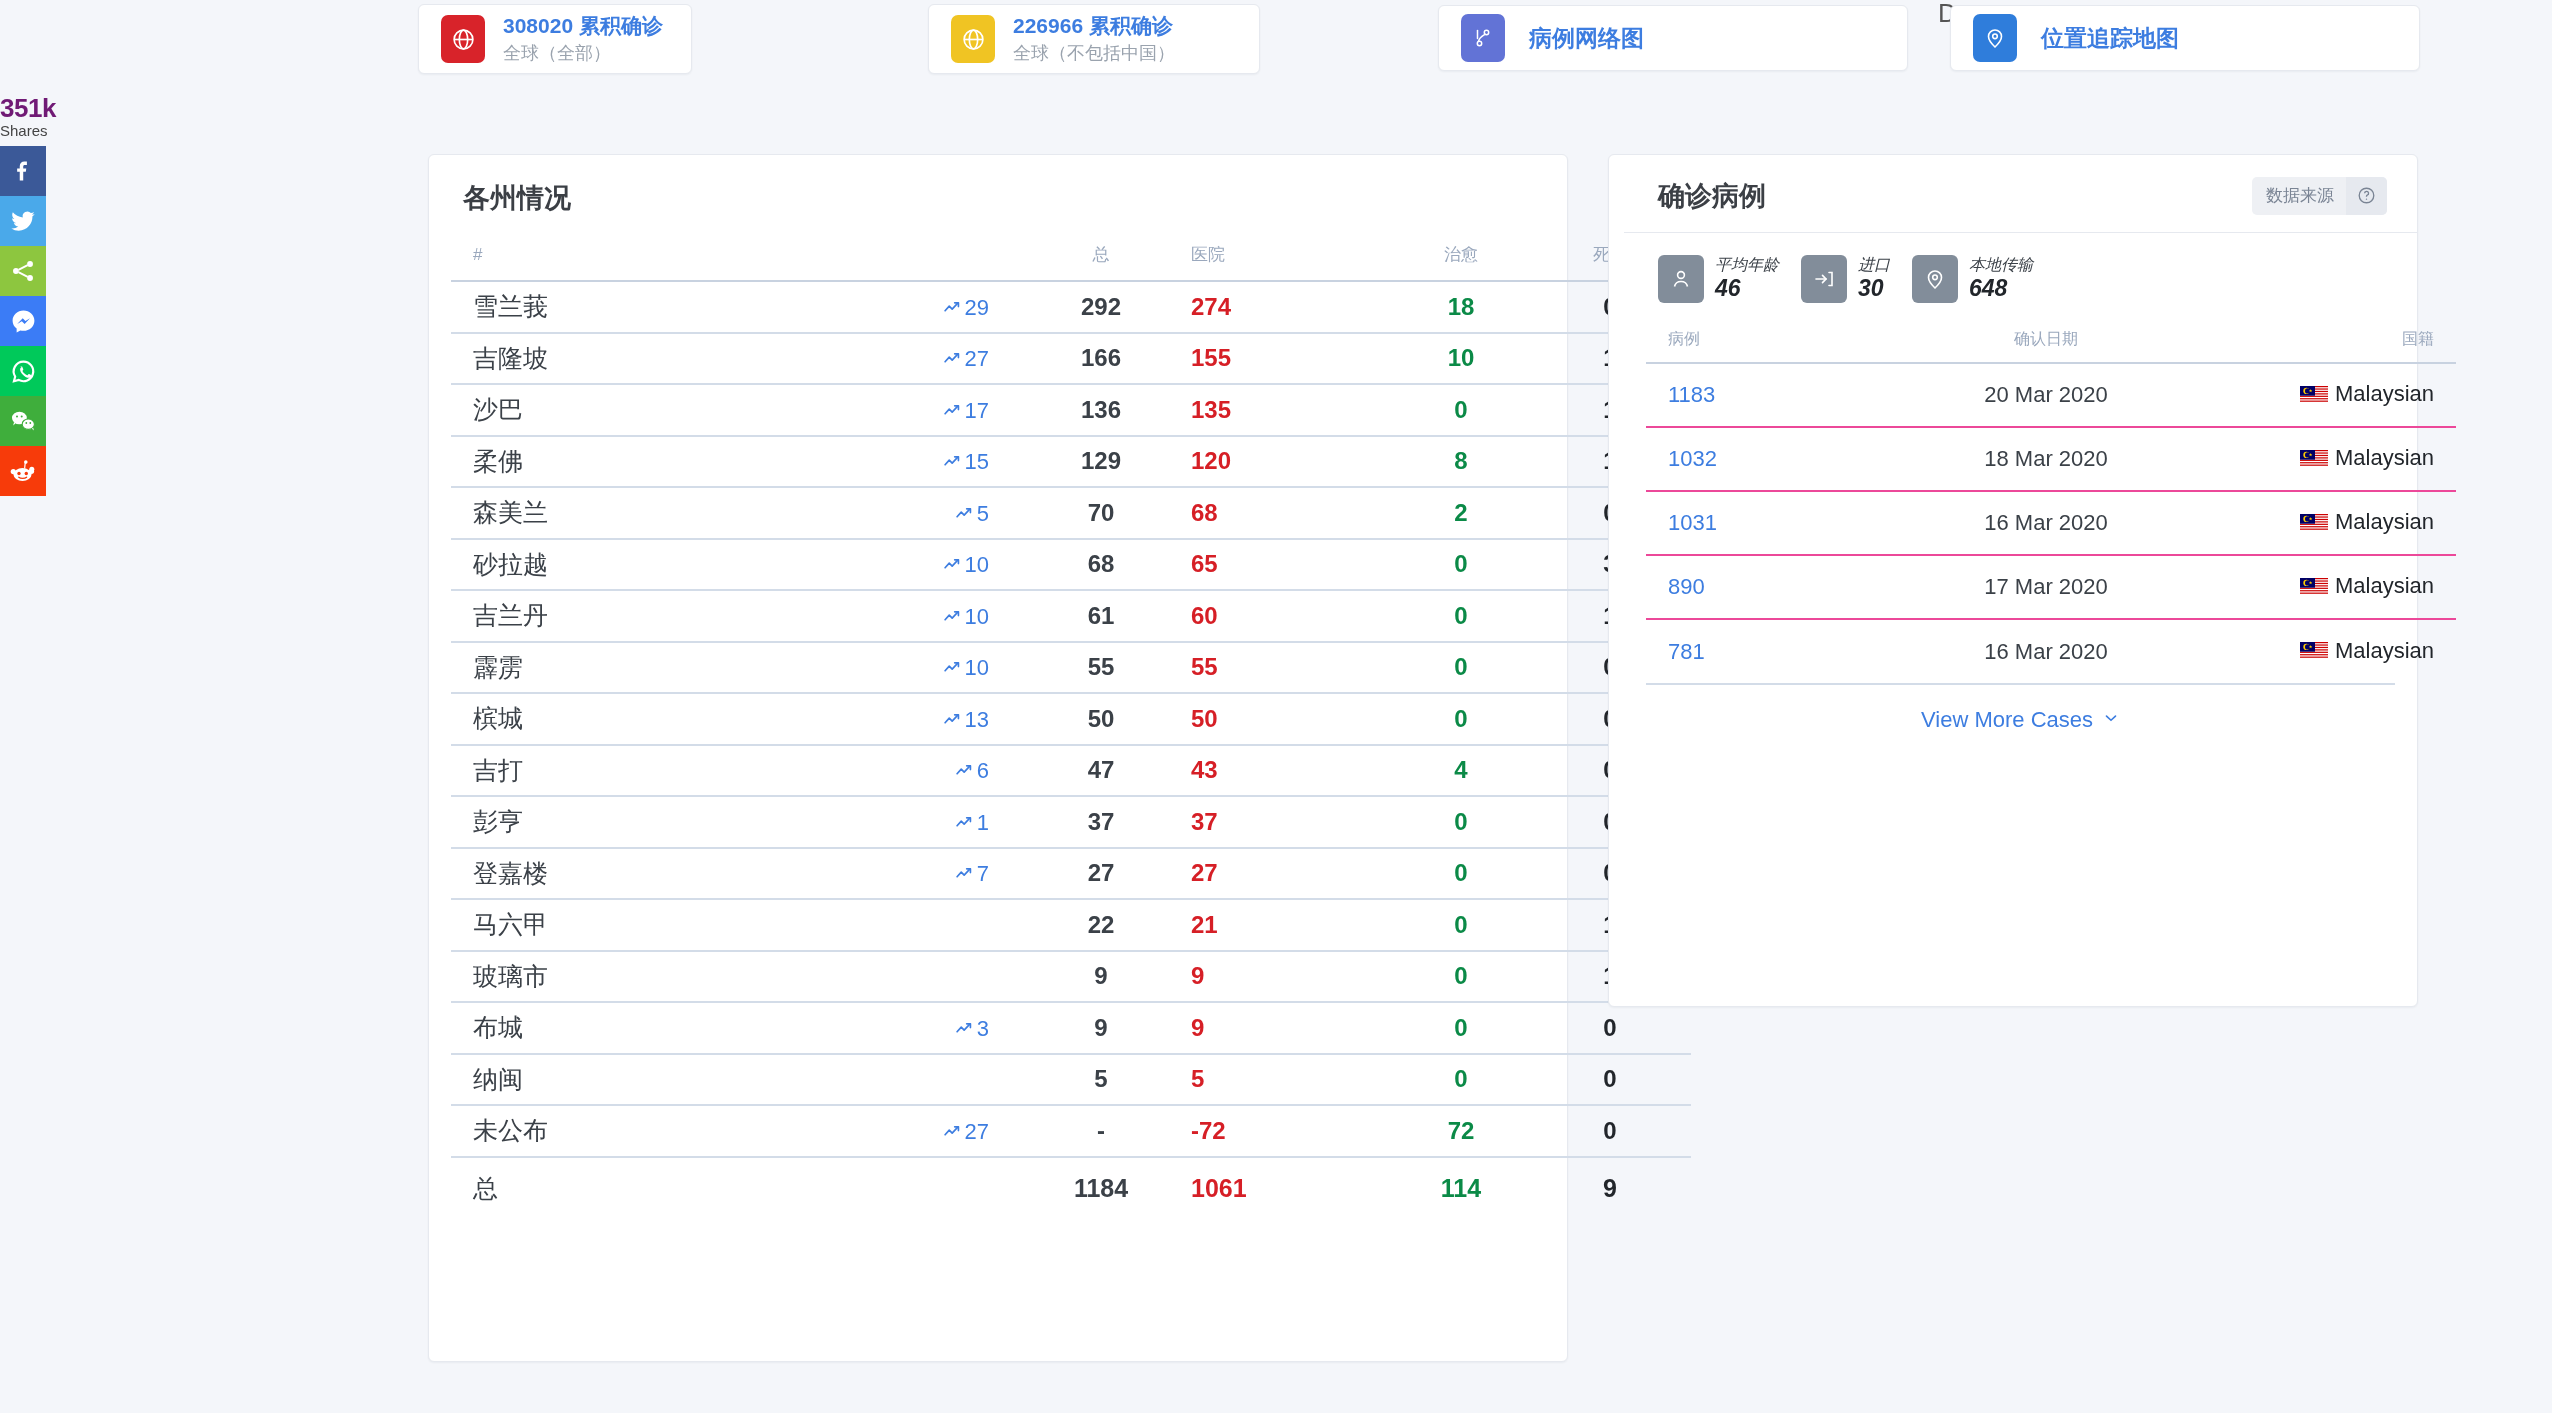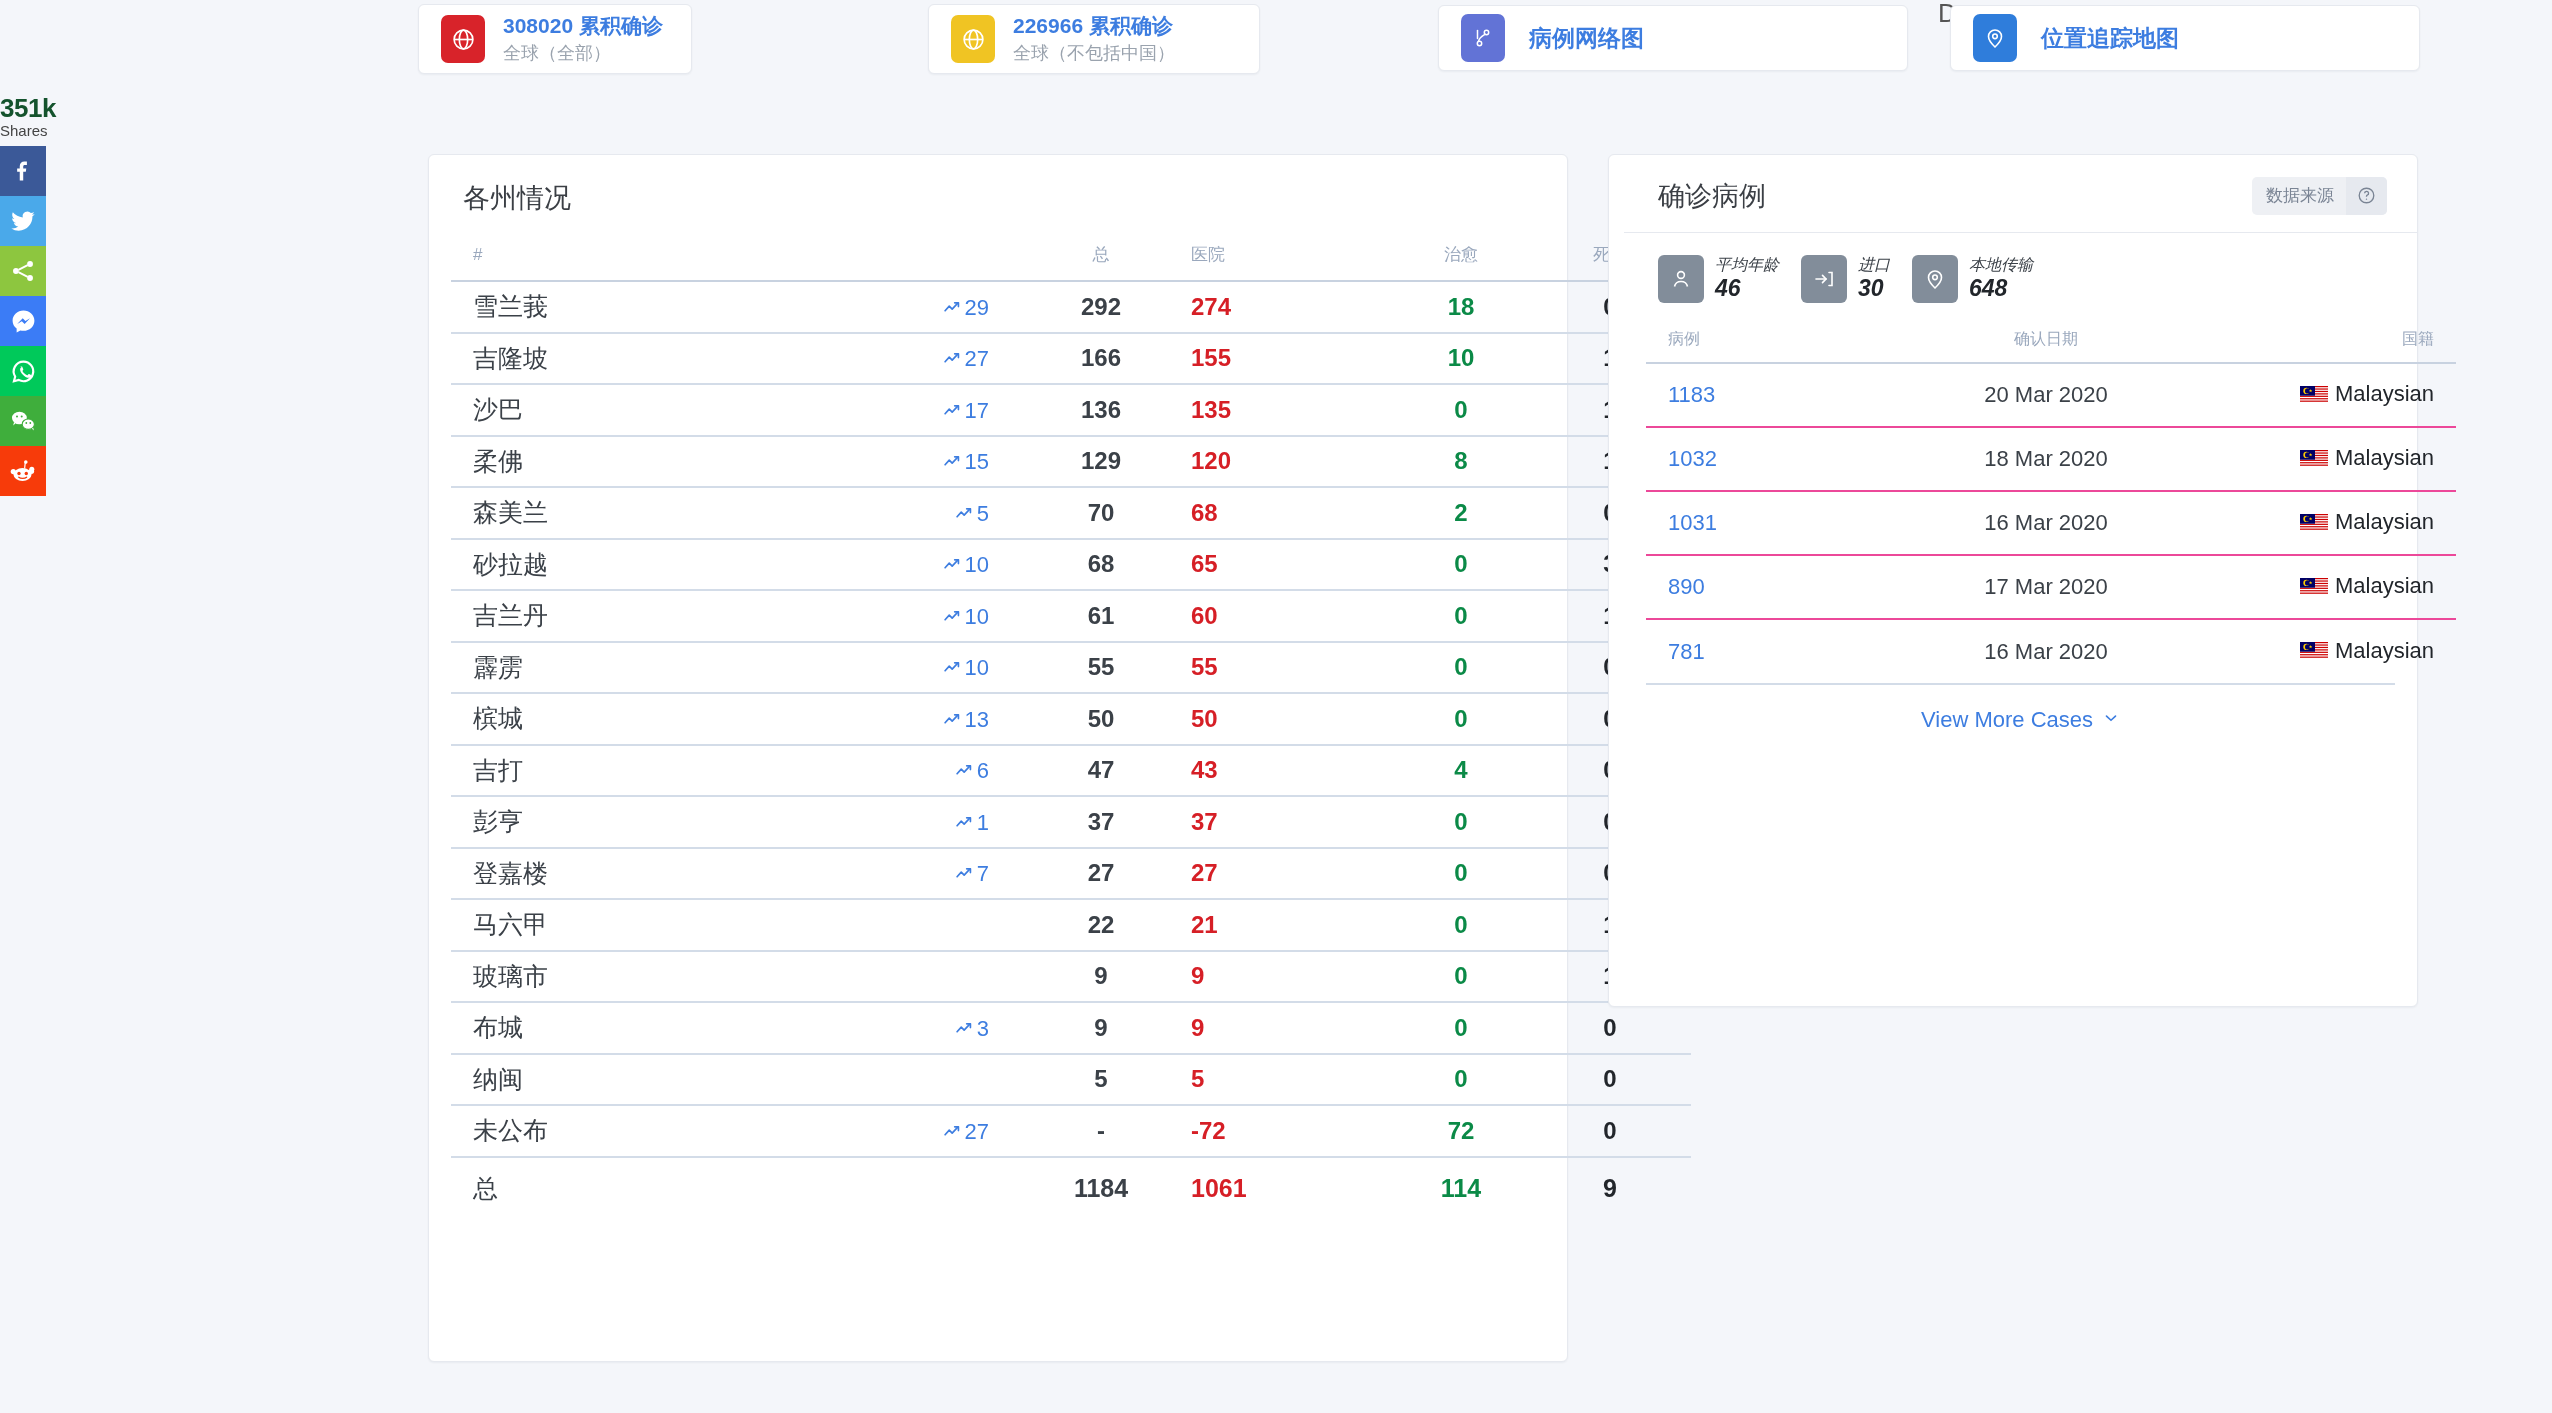--- a/index.html
+++ b/index.html
@@ -15,21 +15,21 @@
   
   .share-rail {
     position: absolute; left: 0; top: 95px;
     width: 46px;
   }
   .share-count {
     width: 46px; text-align: center; background: #f4f6fa;
     padding-bottom: 6px;
   }
   .share-count .num {
-    font-size: 26px; font-weight: bold; color: #14532d; line-height: 1.05;
+    font-size: 26px; font-weight: bold; color: #701a75; line-height: 1.05;
     letter-spacing: -0.5px;
   }
   .share-count .lbl { font-size: 15px; color: #444; line-height: 1.2; }
   .share-btn {
     width: 46px; height: 50px;
     display: flex; align-items: center; justify-content: center;
     cursor: pointer;
   }
   .share-btn svg { display: block; }
 
@@ -65,21 +65,21 @@
     font-size: 26px; color: #555; line-height: 1;
     font-family: "Liberation Sans", sans-serif;
   }
 
   
   #states-panel { left: 428px; top: 154px; width: 1140px; height: 1208px; }
   .panel-head {
     height: 74px; display: flex; align-items: center;
     padding: 0 34px;
   }
-  .panel-title { font-size: 27px; color: #3b3f45; font-weight: normal; }
+  .panel-title { font-size: 27px; color: #3b3f45; font-weight: bold; }
   #states-panel .panel-head { height: 78px; padding-top: 8px; }
 
   table.state-tbl { width: 100%; border-collapse: collapse; table-layout: fixed; }
   table.state-tbl th {
     font-size: 17px; color: #9aa8bd; font-weight: normal;
     padding: 10px 0 14px 0;
     border-bottom: 2px solid #c8d2e0;
   }
   table.state-tbl td {
     border-top: 2px solid #d3dce8;

